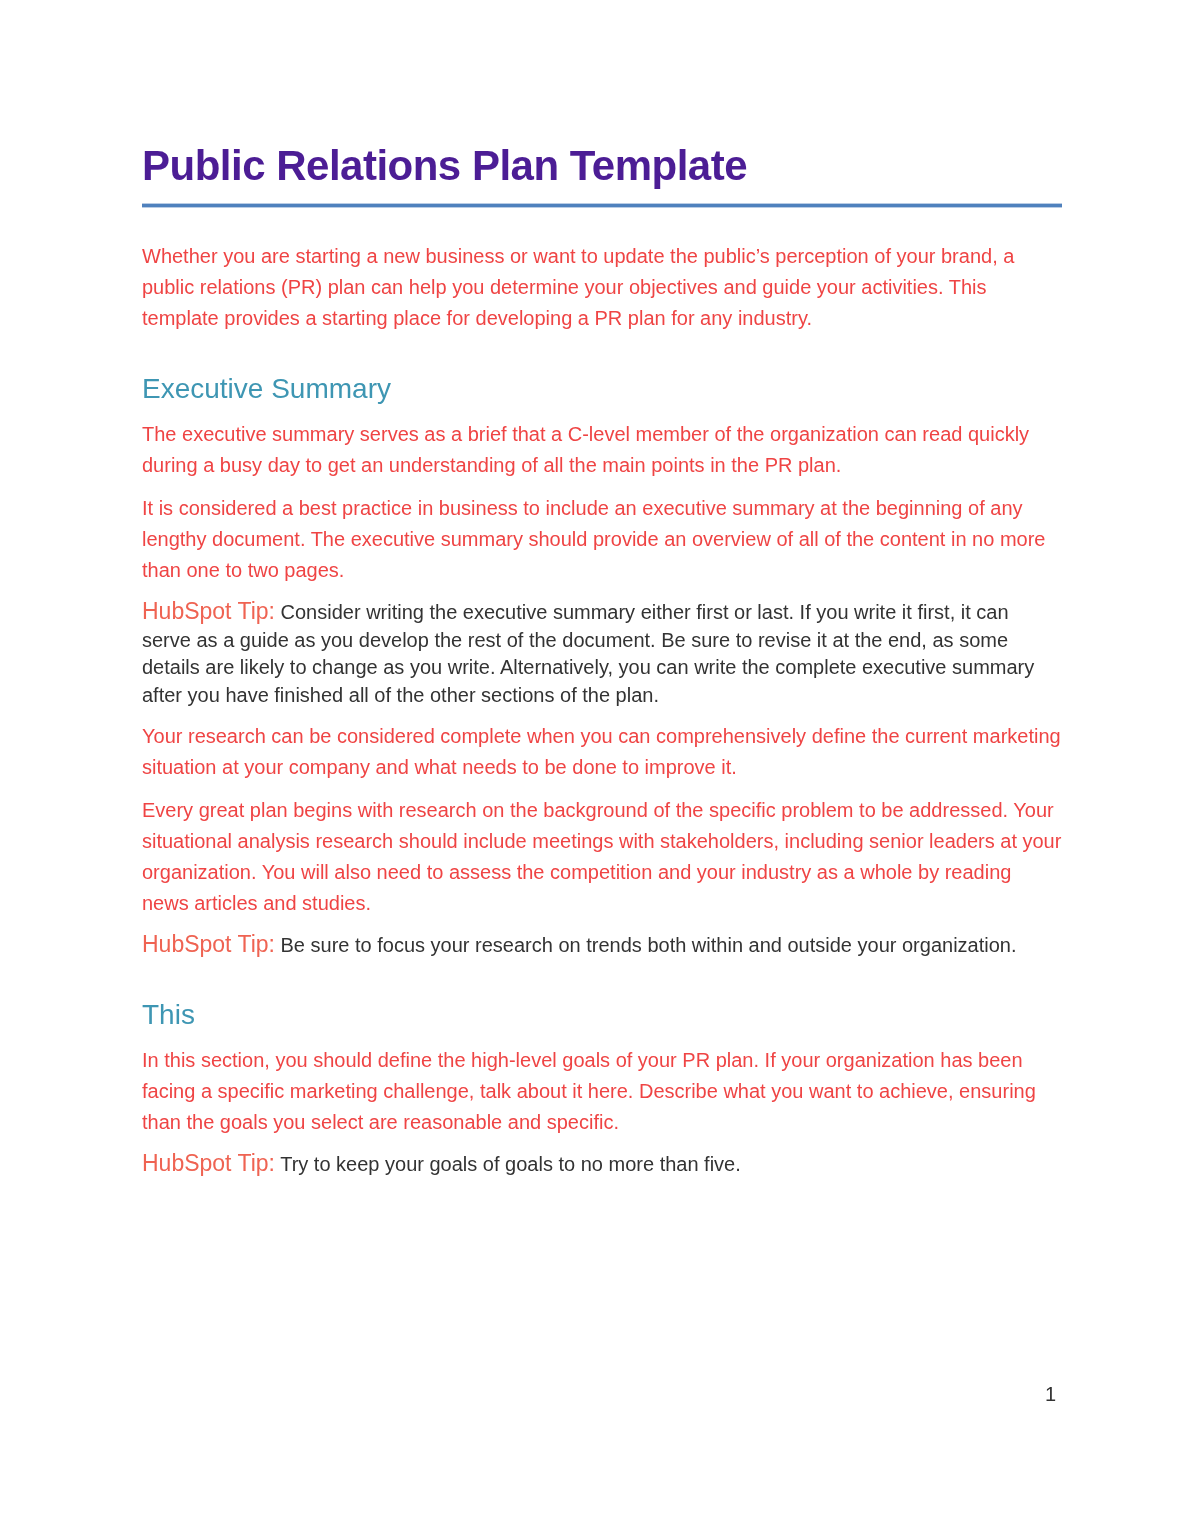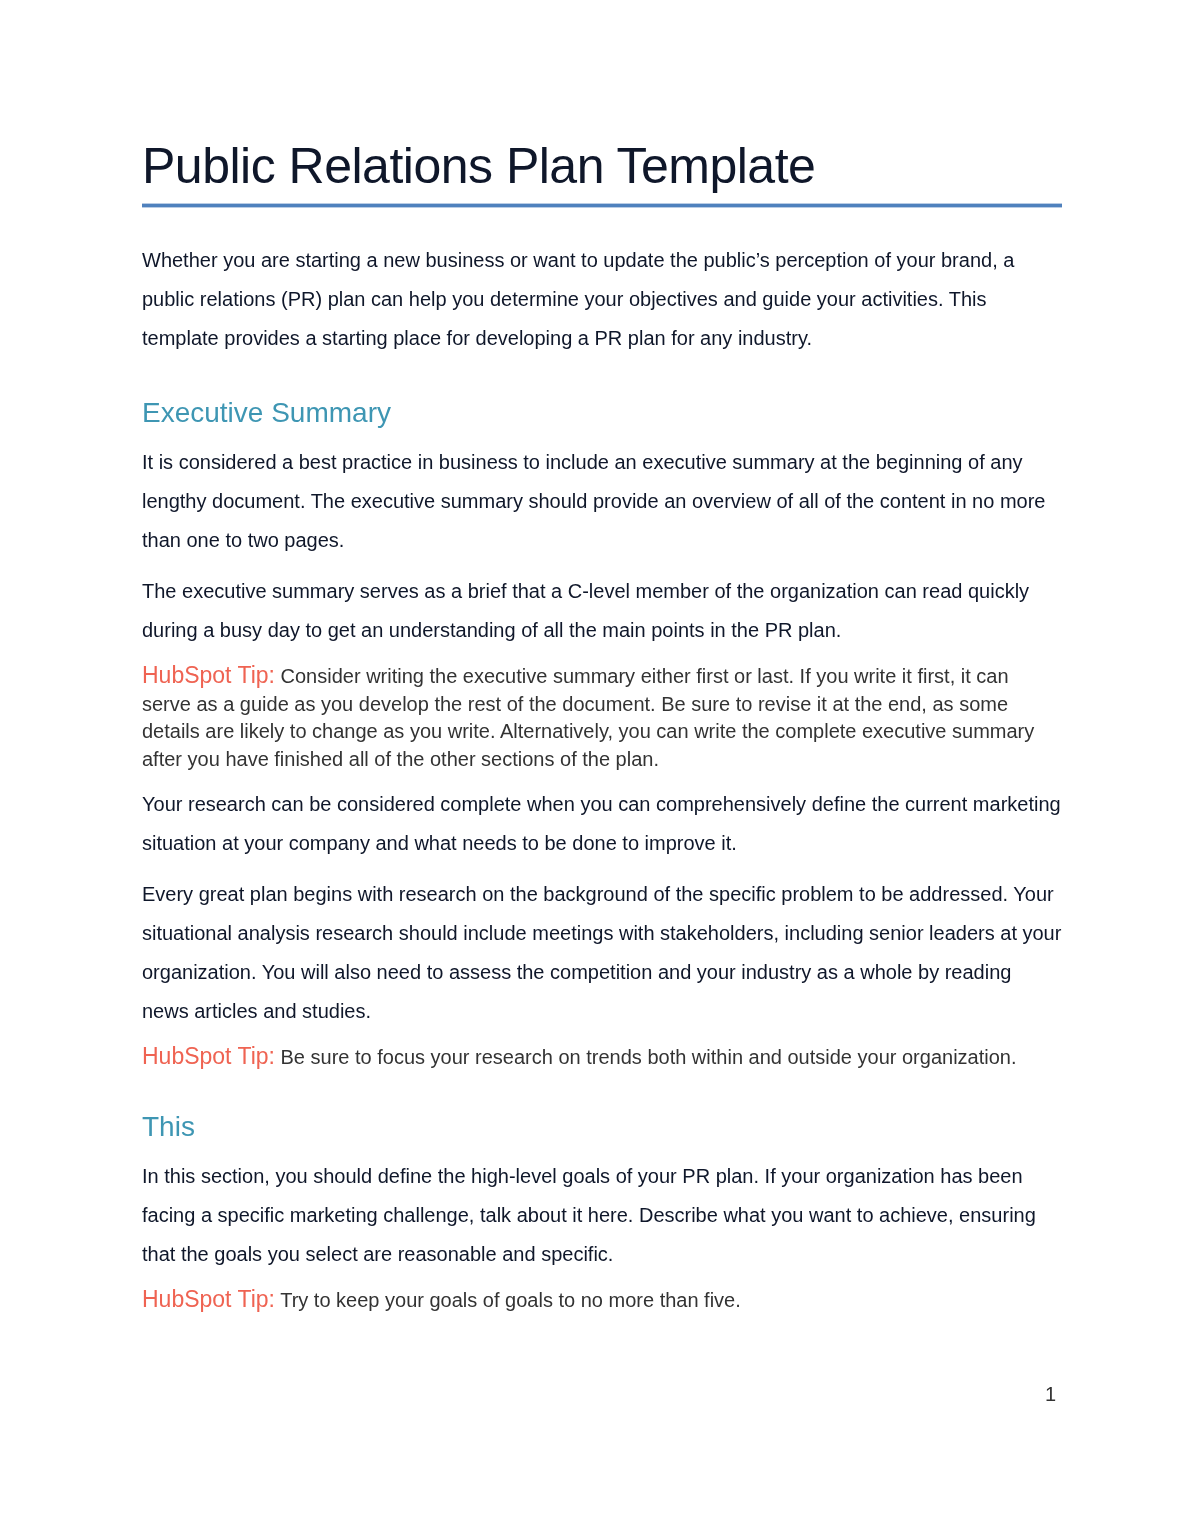--- a/index.html
+++ b/index.html
@@ -14,38 +14,38 @@
   }
   .page {
     position: absolute;
     top: 0; left: 0;
     width: 1200px;
     height: 1533px;
     padding: 142px 138px 0 142px;
     background: #ffffff;
   }
   h1.doc-title {
-    font-size: 50px;
-    font-weight: 400;
+    font-size: 42px;
+    font-weight: 700;
     line-height: 48px;
-    color: #0f172a;
+    color: #4c1d95;
     letter-spacing: -0.5px;
   }
   .title-rule {
     border: none;
     border-top: 3px solid #4F81BD;
     box-shadow: 0 1px 0 #b9cce4, 0 -1px 0 #b9cce4;
     margin: 14px 0 0 0;
     width: 100%;
   }
   .body-copy { margin-top: 34px; }
   p.para {
     font-size: 20px;
-    line-height: 39px;
-    color: #0f172a;
+    line-height: 31px;
+    color: #ef4444;
     margin: 0 0 12px 0;
   }
   p.tip {
     font-size: 20px;
     line-height: 27.5px;
     color: #333333;
     margin: 2px 0 12px 0;
   }
   .tip-label {
     color: #EF6352;
@@ -72,36 +72,36 @@
 <div class="page">
 
   <h1 class="doc-title">Public Relations Plan Template</h1>
   <hr class="title-rule">
 
   <div class="body-copy">
 
     <p class="para">Whether you are starting a new business or want to update the public’s perception of your brand, a public relations (PR) plan can help you determine your objectives and guide your activities. This template provides a starting place for developing a PR plan for any industry.</p>
 
     <h2 class="section-heading">Executive Summary</h2>
+    <p class="para">The executive summary serves as a brief that a C-level member of the organization can read quickly during a busy day to get an understanding of all the main points in the PR plan.</p>
     <p class="para">It is considered a best practice in business to include an executive summary at the beginning of any lengthy document. The executive summary should provide an overview of all of the content in no more than one to two pages.</p>
-    <p class="para">The executive summary serves as a brief that a C-level member of the organization can read quickly during a busy day to get an understanding of all the main points in the PR plan.</p>
     <p class="tip">
       <span class="tip-label">HubSpot Tip:</span>
       <span class="tip-text">Consider writing the executive summary either first or last. If you write it first, it can serve as a guide as you develop the rest of the document. Be sure to revise it at the end, as some details are likely to change as you write. Alternatively, you can write the complete executive summary after you have finished all of the other sections of the plan.</span>
     </p>
 
     <p class="para">Your research can be considered complete when you can comprehensively define the current marketing situation at your company and what needs to be done to improve it.</p>
     <p class="para">Every great plan begins with research on the background of the specific problem to be addressed. Your situational analysis research should include meetings with stakeholders, including senior leaders at your organization. You will also need to assess the competition and your industry as a whole by reading news articles and studies.</p>
     <p class="tip">
       <span class="tip-label">HubSpot Tip:</span>
       <span class="tip-text">Be sure to focus your research on trends both within and outside your organization.</span>
     </p>
 
     <h2 class="section-heading">This</h2>
-    <p class="para">In this section, you should define the high-level goals of your PR plan. If your organization has been facing a specific marketing challenge, talk about it here. Describe what you want to achieve, ensuring that the goals you select are reasonable and specific.</p>
+    <p class="para">In this section, you should define the high-level goals of your PR plan. If your organization has been facing a specific marketing challenge, talk about it here. Describe what you want to achieve, ensuring than the goals you select are reasonable and specific.</p>
     <p class="tip">
       <span class="tip-label">HubSpot Tip:</span>
       <span class="tip-text">Try to keep your goals of goals to no more than five.</span>
     </p>
 
   </div>
 
   <div class="page-number">1</div>
 
 </div>

